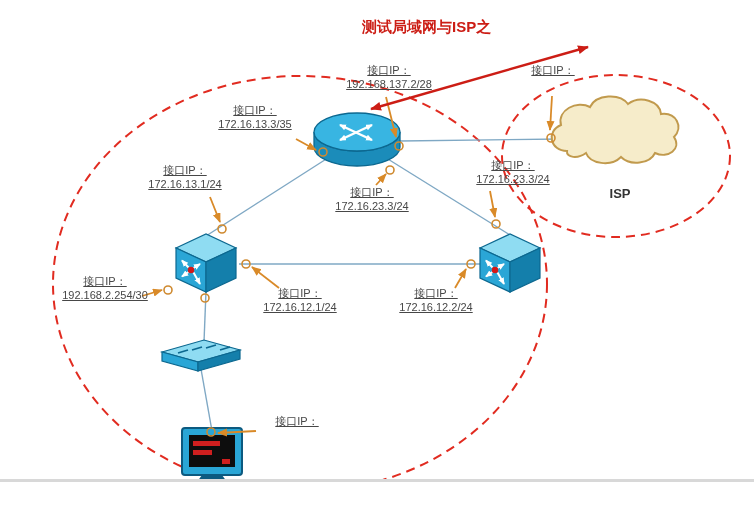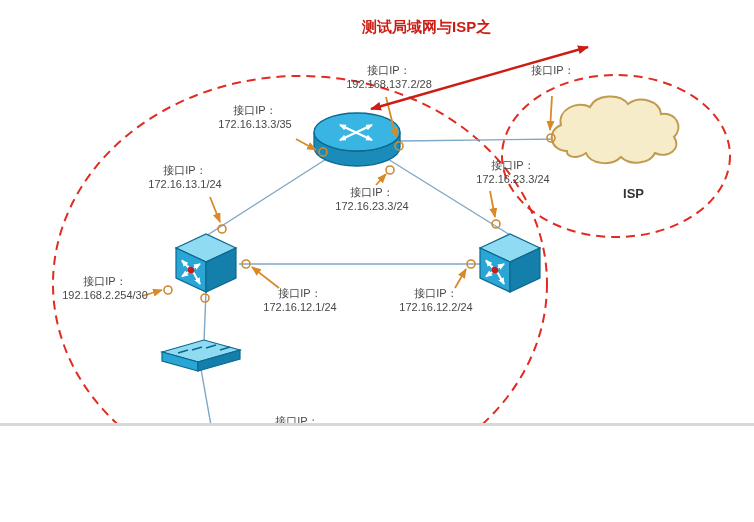--- a/index.html
+++ b/index.html
@@ -1,33 +1,33 @@
 <!DOCTYPE html>
 <html><head>
 <meta charset="utf-8">
 <style>
   * { margin:0; padding:0; box-sizing:border-box; }
   html,body { background:#ffffff; }
   body { font-family:"Liberation Sans","DejaVu Sans",sans-serif; }
   .stage {
-    position:relative; width:754px; height:426px; background:#ffffff;
+    position:relative; width:754px; height:482px; background:#ffffff;
     overflow:hidden; border-bottom:3px solid #d8d8d8;
   }
   .stage svg { position:absolute; left:0; top:0; }
   .iface-label {
     position:absolute; text-align:center; font-size:11px; color:#474747;
     line-height:1.3; font-weight:400; z-index:5;
   }
-  .iface-label .t, .iface-label .ip { display:block; }
+  .iface-label .t, .iface-label .ip { display:block;text-decoration:underline; }
   .annotation {
     position:absolute; left:362px; top:16px; width:160px; z-index:6;
     font-size:15px; font-weight:700; color:#cc1d15; line-height:1.4;
   }
   .isp-label {
-    position:absolute; left:596px; top:186px; width:48px; text-align:right;
+    position:absolute; left:596px; top:186px; width:48px; text-align:center;
     font-size:13px; font-weight:700; color:#333333; z-index:5;
   }
 </style>
 </head>
 <body>
 
 <div class="stage">
 
   <svg width="754" height="522" viewBox="0 0 754 522">
     <defs>

